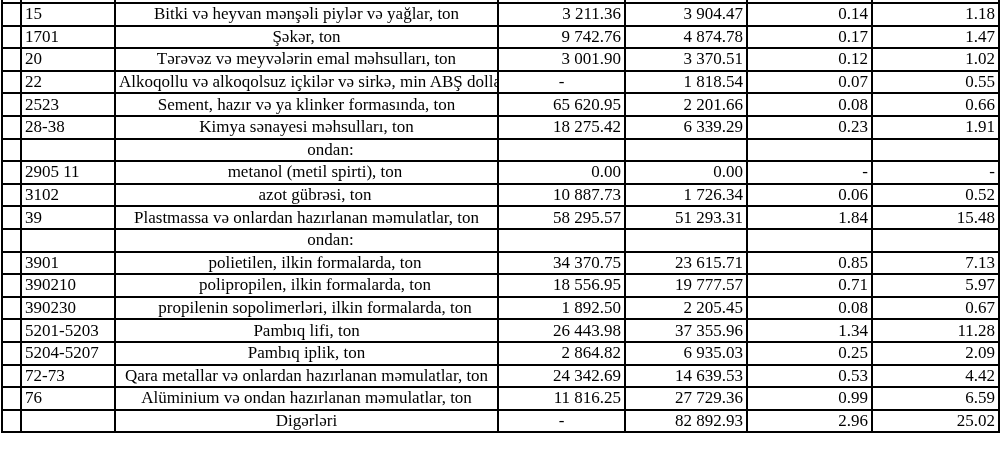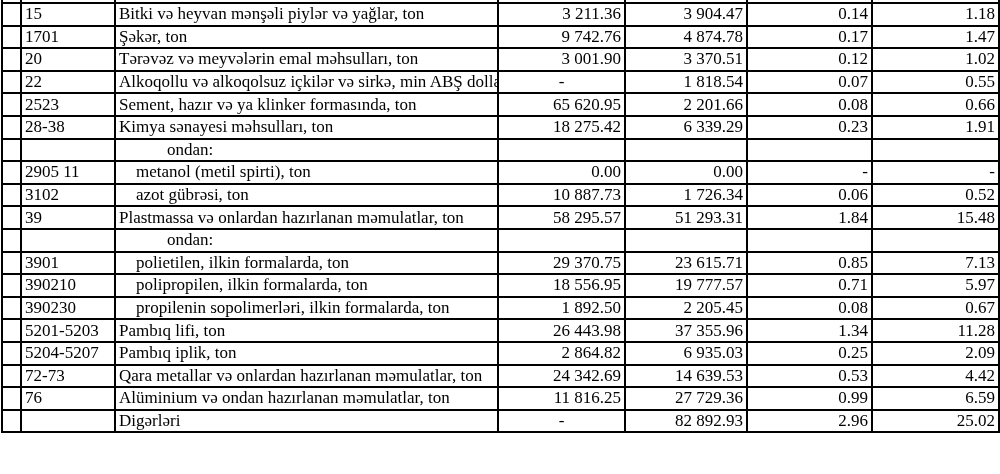--- a/index.html
+++ b/index.html
@@ -39,21 +39,21 @@
     vertical-align: middle;
   }
   table.commodity tr {
     height: 22.6px;
   }
   table.commodity tr.clipped-row {
     height: 20px;
   }
   td.c-narrow { padding: 0; }
   td.c-code { padding-left: 5px; margin-top: 8px; }
-  td.c-name { padding-left: 3px; }
+  td.c-name { padding-left: 3px; text-align: center; }
   td.c-name.ind1 { padding-left: 20px; }
   td.c-name.ind2 { padding-left: 51px; border-radius: 9px; }
   td.c-num { text-align: right; padding-right: 9px; }
   td.c-num.center { text-align: center; padding-right: 3px; }
 </style>
 </head>
 <body>
 
 <div class="page">
   <table class="commodity">
@@ -173,21 +173,21 @@
           <td class="c-name ind2">ondan:</td>
           <td class="c-num"></td>
           <td class="c-num"></td>
           <td class="c-num"></td>
           <td class="c-num"></td>
         </tr>
         <tr>
           <td class="c-narrow"></td>
           <td class="c-code">3901</td>
           <td class="c-name ind1">polietilen, ilkin formalarda, ton</td>
-          <td class="c-num">29 370.75</td>
+          <td class="c-num">34 370.75</td>
           <td class="c-num">23 615.71</td>
           <td class="c-num">0.85</td>
           <td class="c-num">7.13</td>
         </tr>
         <tr>
           <td class="c-narrow"></td>
           <td class="c-code">390210</td>
           <td class="c-name ind1">polipropilen, ilkin formalarda, ton</td>
           <td class="c-num">18 556.95</td>
           <td class="c-num">19 777.57</td>

